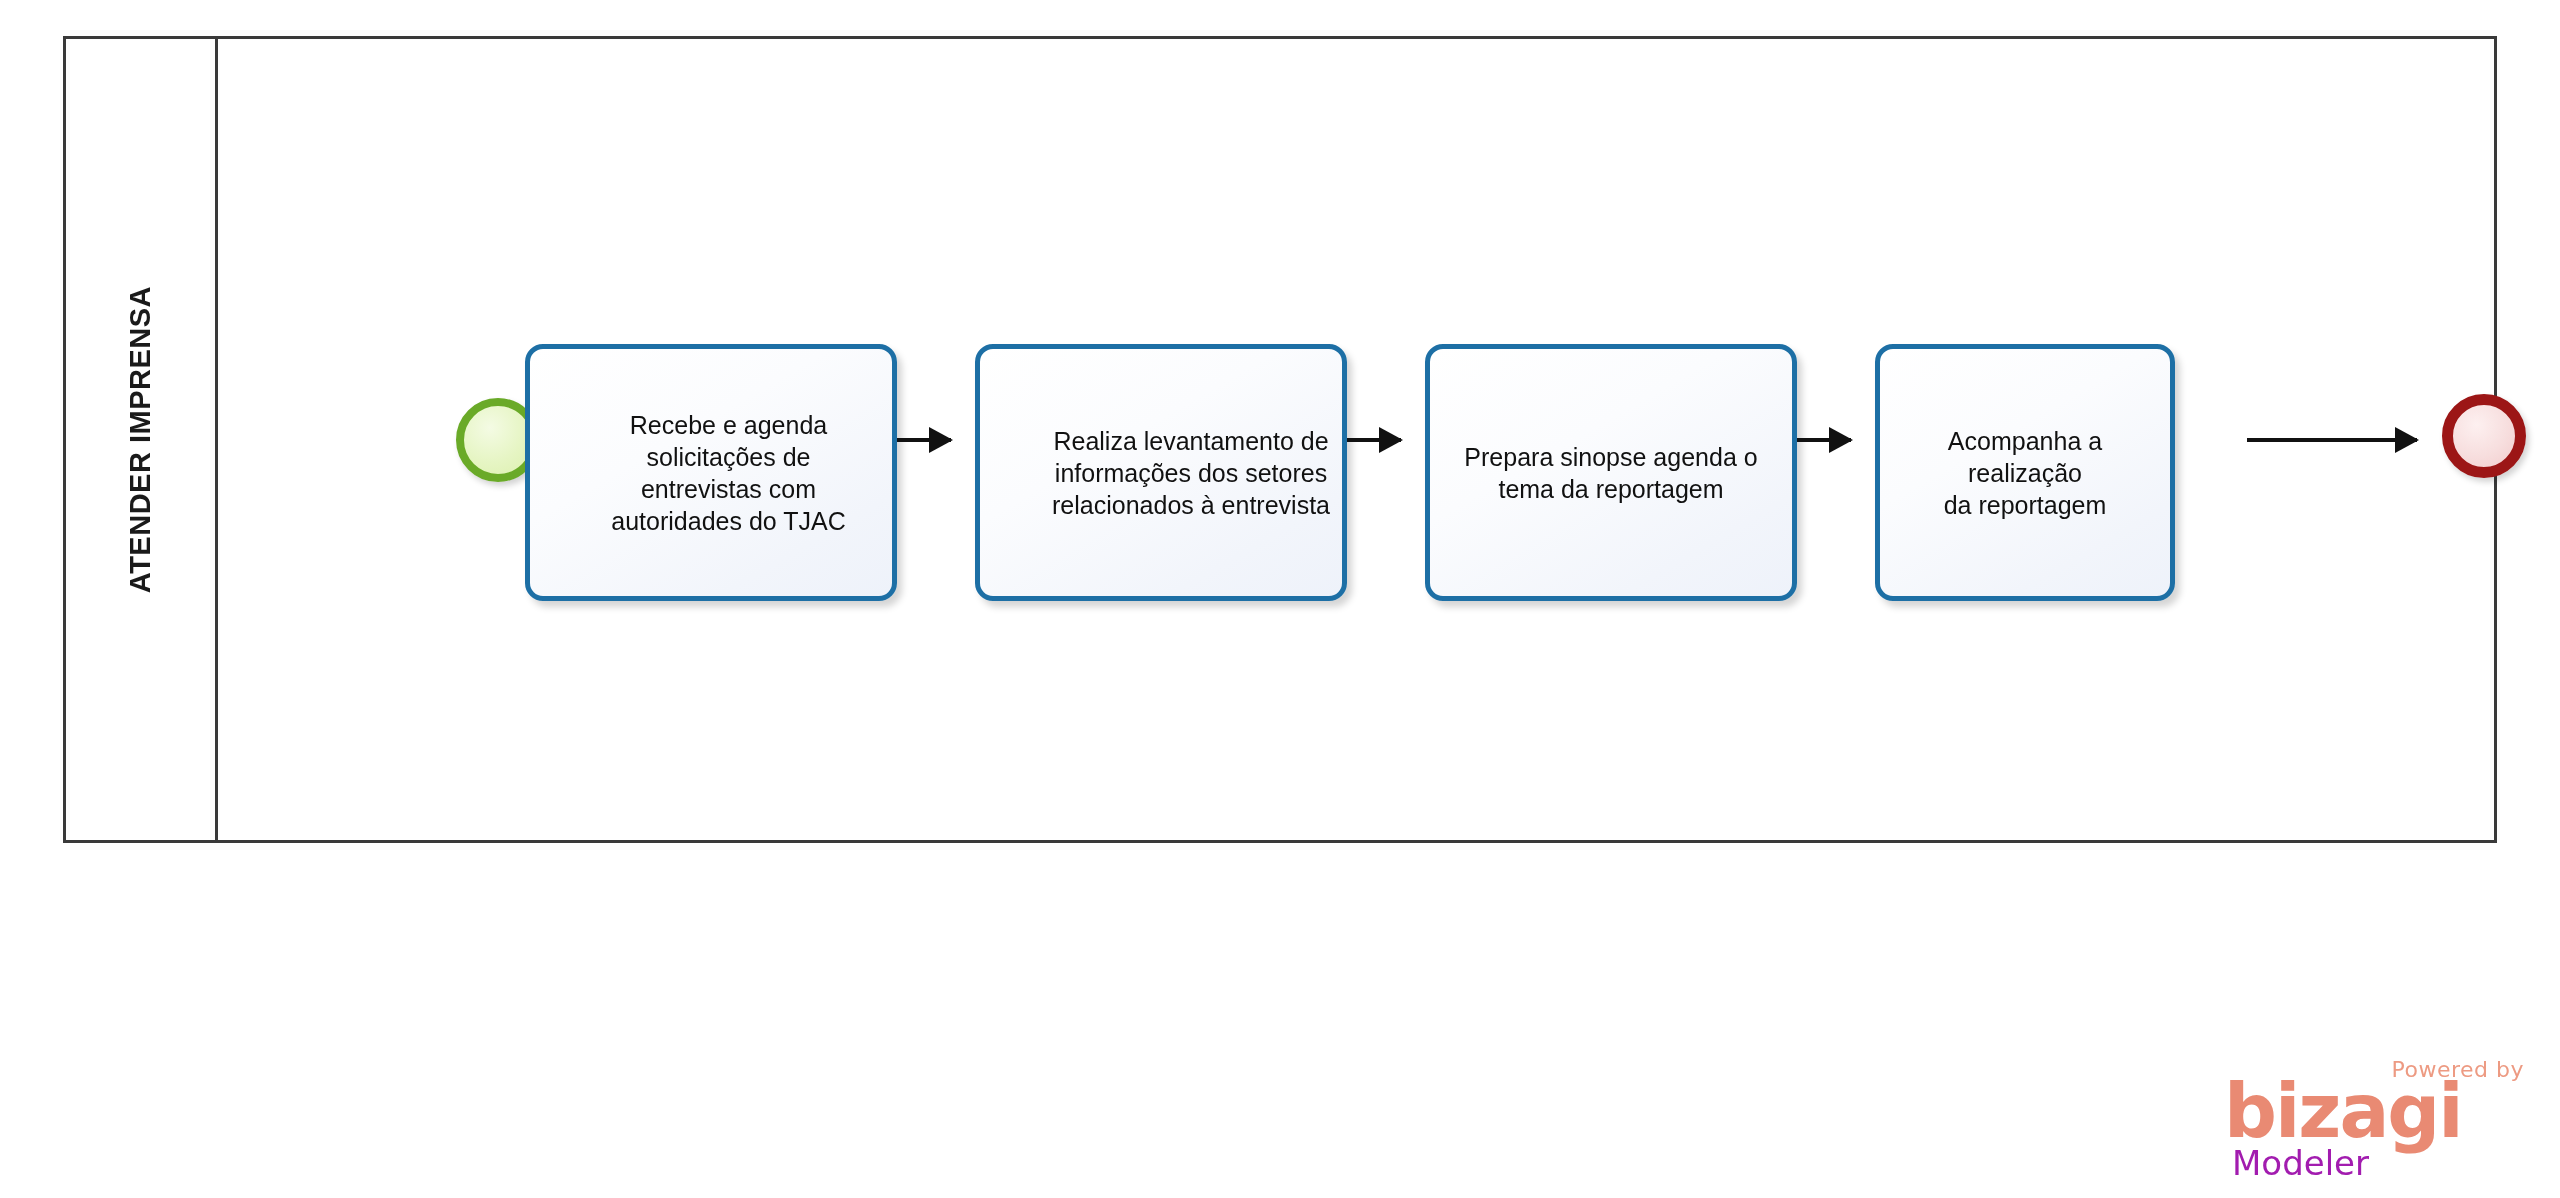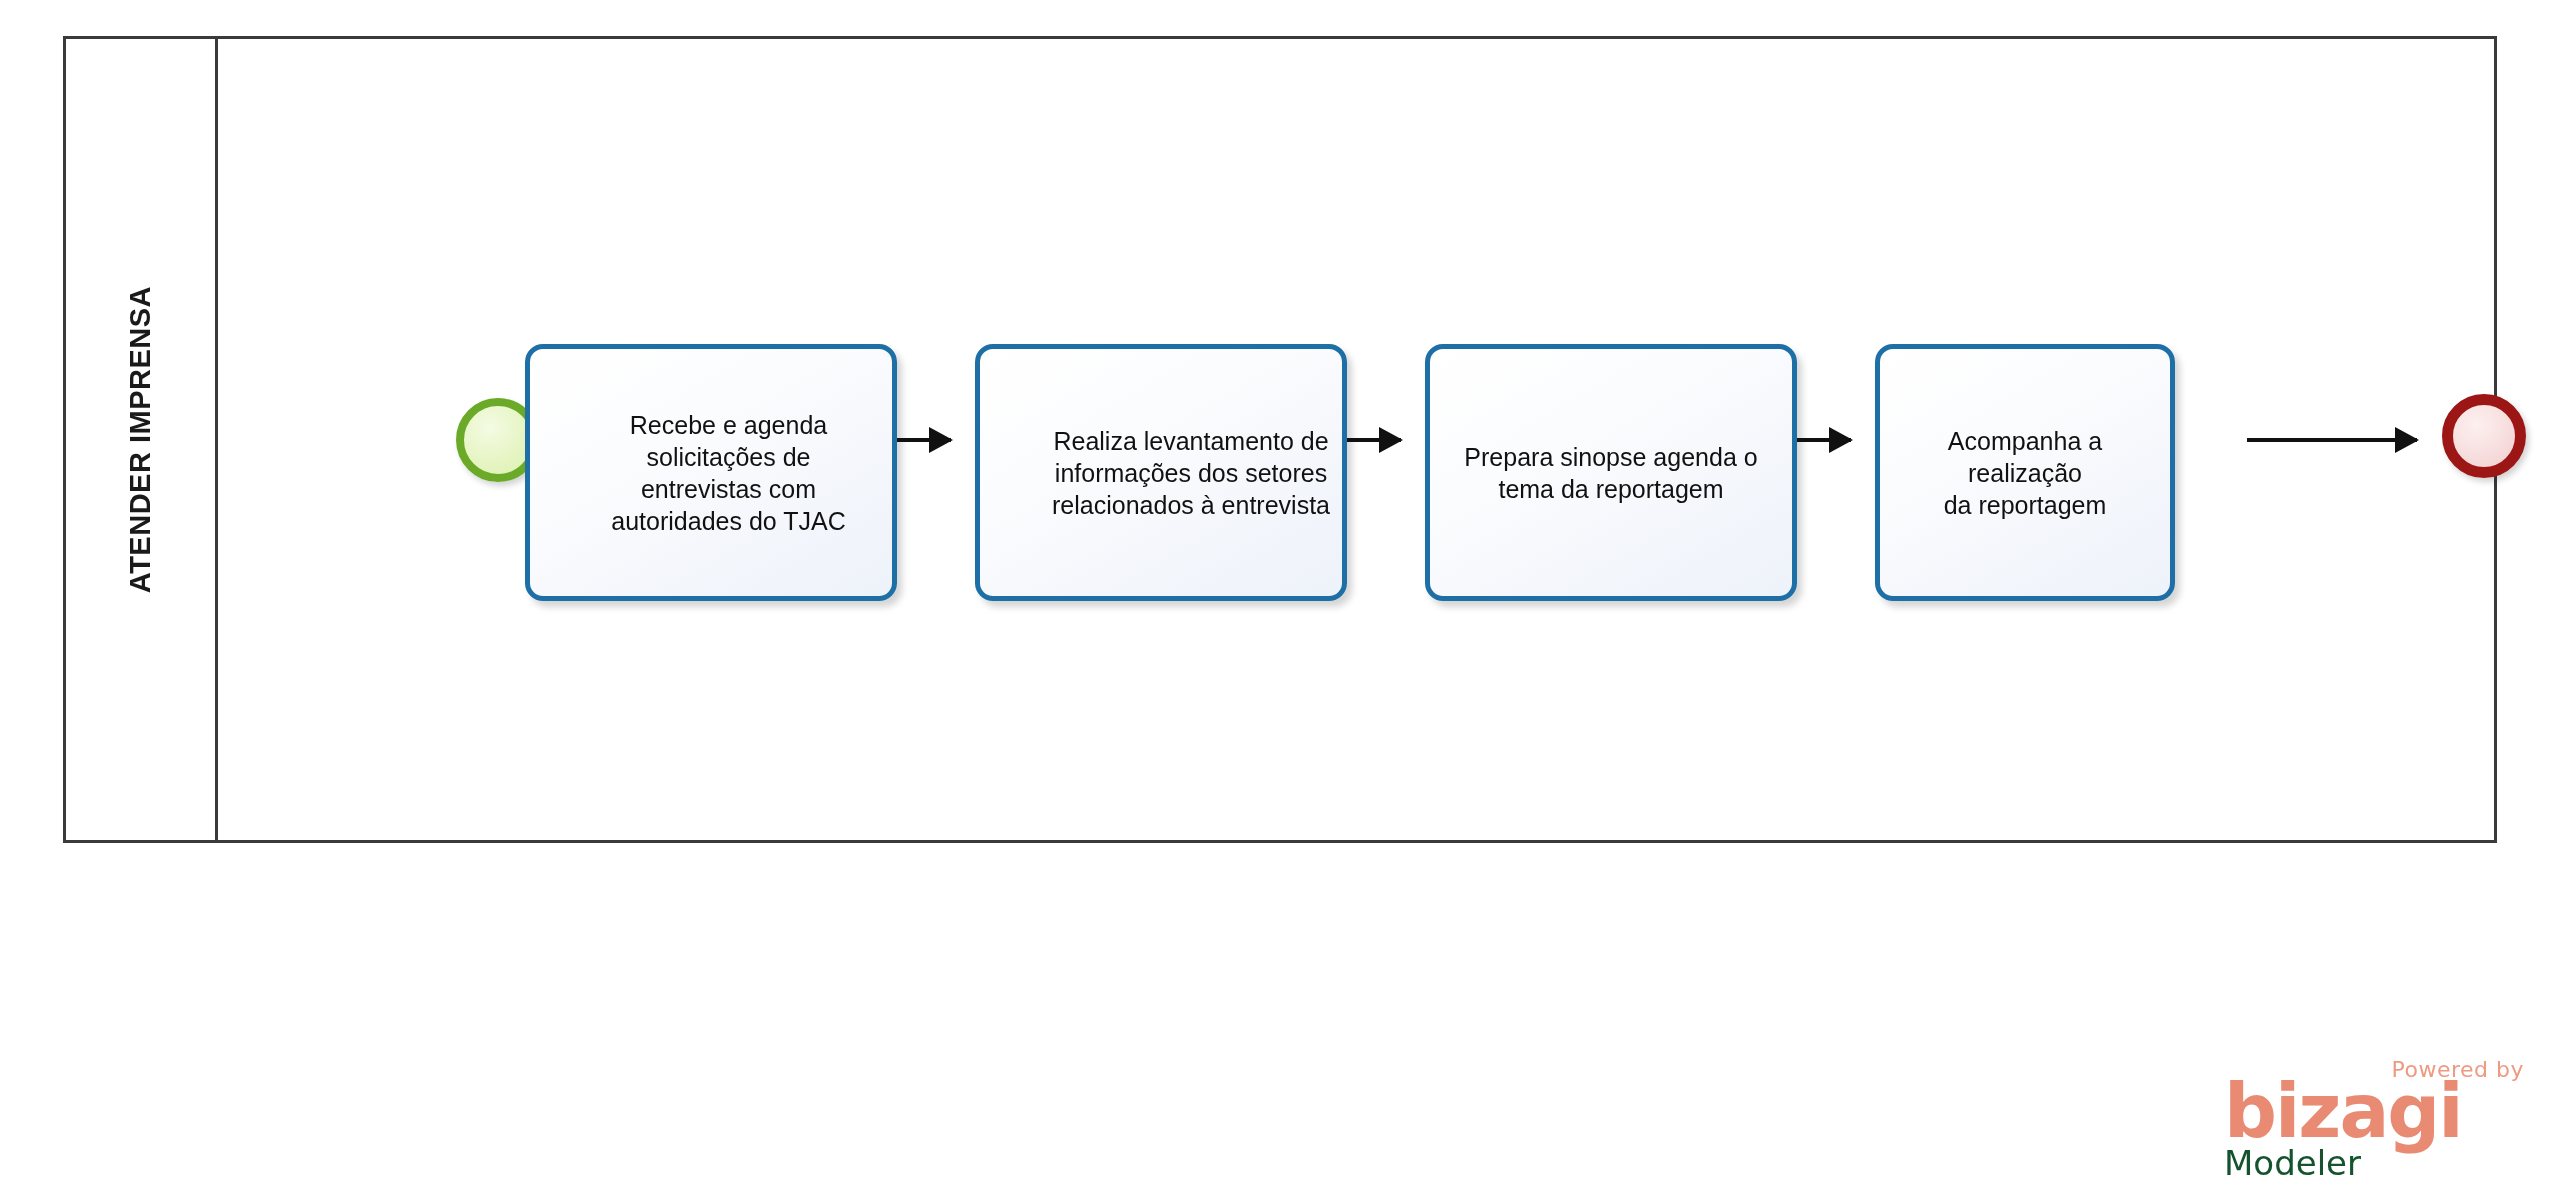--- a/index.html
+++ b/index.html
@@ -166,24 +166,24 @@
   .bizagi-word {
     font-size: 74px;
     font-weight: bold;
     color: #e98a73;
     letter-spacing: -2px;
     line-height: 0.95;
     font-family: "DejaVu Sans", sans-serif;
   }
   .bizagi-modeler {
     font-size: 34px;
-    color: #14532d;
+    color: #a21caf;
     letter-spacing: 0px;
     line-height: 1.0;
-    margin-left: 0;
+    margin-left: 8px;
     font-family: "DejaVu Sans", sans-serif;
   }
 </style>
 </head>
 <body>
 
 <div id="diagram-canvas">
 
   <div class="pool">
 

